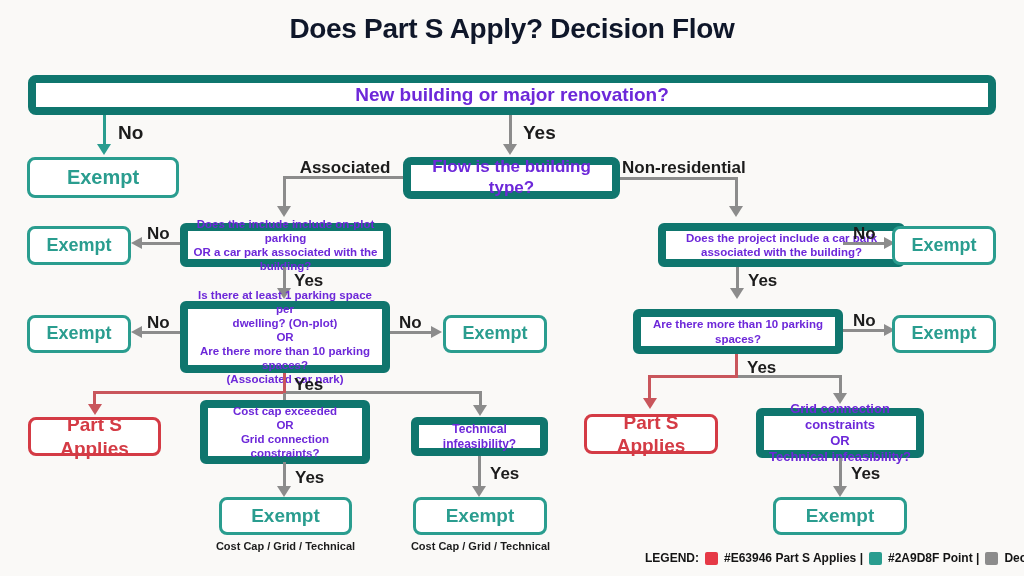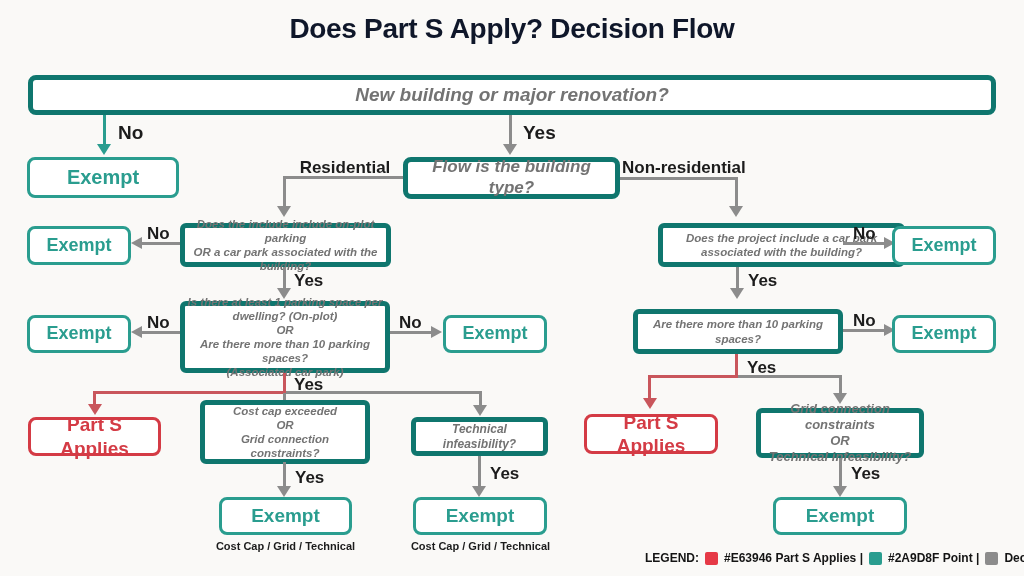--- a/index.html
+++ b/index.html
@@ -5,21 +5,21 @@
   html,body{margin:0;padding:0;}
   body{font-family:"Liberation Sans",sans-serif;background:#e9e8e6;}
   #stage{position:relative;width:1024px;height:576px;background:#faf9f7;overflow:hidden;}
 
   .title{position:absolute;left:0;top:13px;width:100%;text-align:center;
          font-size:28px;font-weight:700;color:#0f172a;letter-spacing:-.3px;}
 
   .node{position:absolute;display:flex;align-items:center;justify-content:center;
         text-align:center;background:#ffffff;border-radius:8px;font-weight:700;
         white-space:pre-line;box-sizing:border-box;line-height:1.22;}
-  .decision{border:5px solid #0f766e;color:#737373;font-style:italic;}
+  .decision{border:8px solid #0f766e;color:#6d28d9;}
   .exempt{border:3px solid #2A9D8F;color:#2A9D8F;}
   .applies{border:3px solid #D43B45;color:#D43B45;}
 
   .elabel{position:absolute;font-weight:700;color:#1c1c1c;font-size:17px;white-space:nowrap;}
   .elabel.center{text-align:center;}
 
   .hline,.vline{position:absolute;}
   .c-gray{background:#8C8C8C;}
   .c-teal{background:#2A9D8F;}
   .c-red{background:#C9565C;}
@@ -55,21 +55,21 @@
   <div class="node exempt" style="left:27px;top:157px;width:152px;height:41px;font-size:20px;">Exempt</div>
 
   <div class="vline c-gray" style="left:509px;top:115px;width:3px;height:30px;"></div>
   <div class="arr ad" style="left:503px;top:144px;"></div>
   <div class="elabel" style="left:523px;top:122px;font-size:19px;">Yes</div>
   <div class="node decision" style="left:403px;top:157px;width:217px;height:42px;font-size:17px;">Flow is the building type?</div>
 
   <div class="hline c-gray" style="left:285px;top:176px;width:118px;height:3px;"></div>
   <div class="vline c-gray" style="left:283px;top:176px;width:3px;height:31px;"></div>
   <div class="arr ad" style="left:277px;top:206px;"></div>
-  <div class="elabel center" style="left:293px;top:158px;width:104px;">Residential</div>
+  <div class="elabel center" style="left:293px;top:158px;width:104px;">Associated</div>
 
   <div class="hline c-gray" style="left:620px;top:177px;width:118px;height:3px;"></div>
   <div class="vline c-gray" style="left:735px;top:177px;width:3px;height:30px;"></div>
   <div class="arr ad" style="left:729px;top:206px;"></div>
   <div class="elabel center" style="left:622px;top:158px;width:120px;">Non-residential</div>
 
   <div class="node decision" style="left:180px;top:223px;width:211px;height:44px;font-size:11.5px;border-radius:6px;">Does the include include on-plot parking
 OR a car park associated with the building?</div>
   <div class="hline c-gray" style="left:140px;top:242px;width:40px;height:3px;"></div>
   <div class="arr al" style="left:131px;top:237px;"></div>

